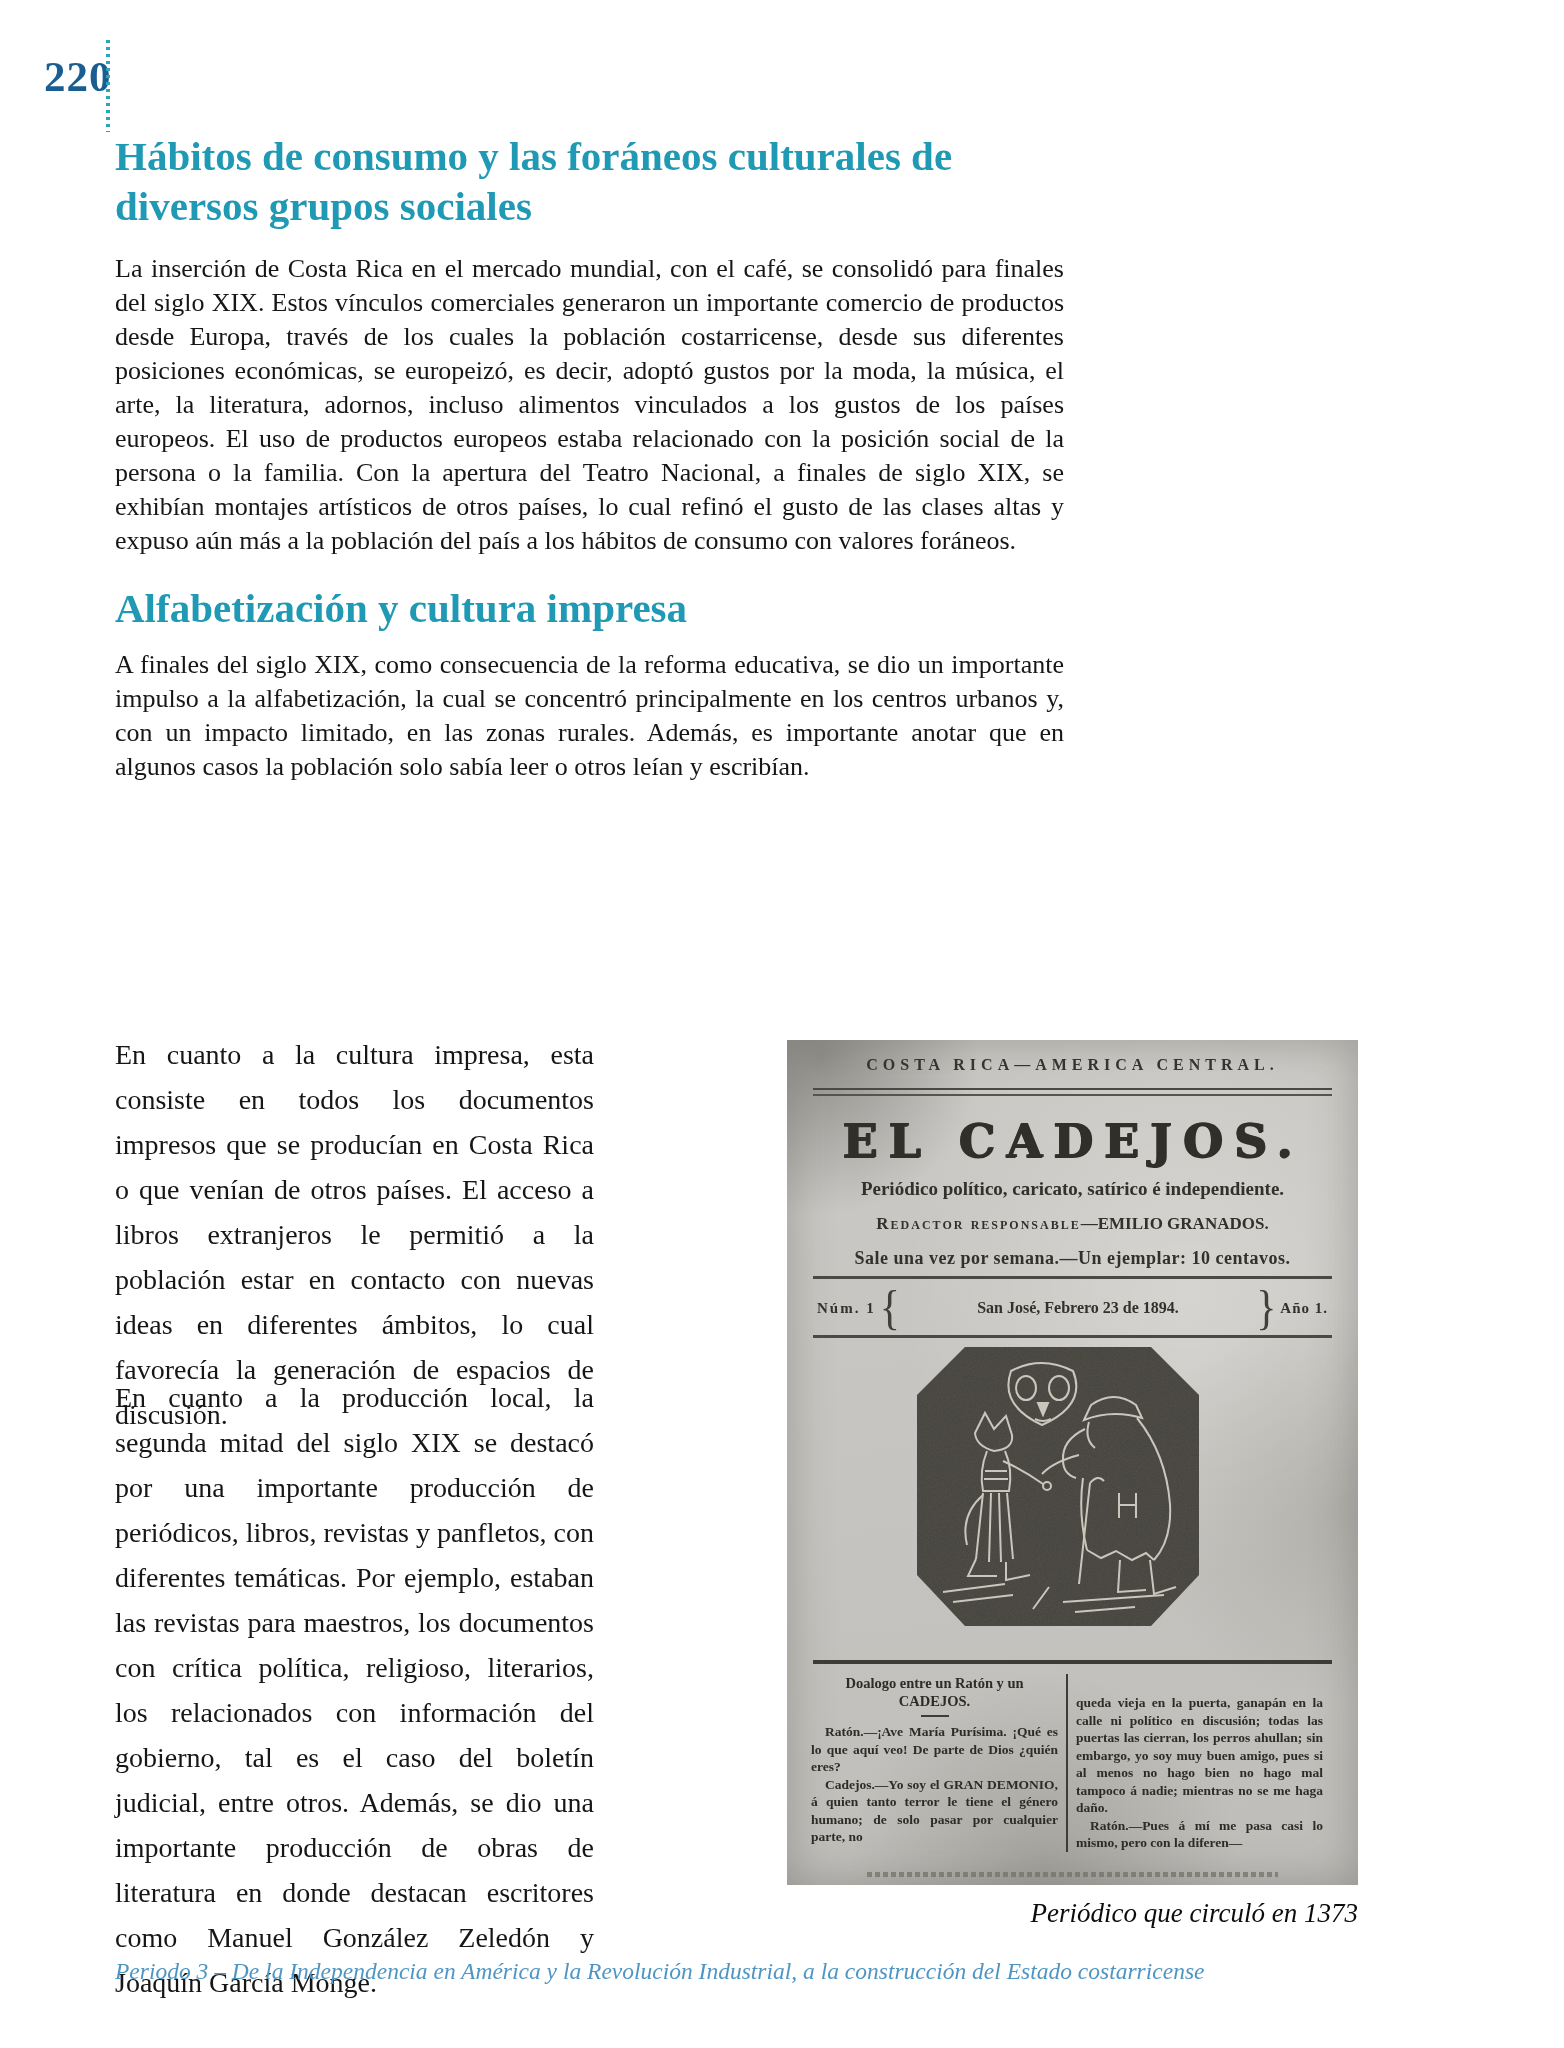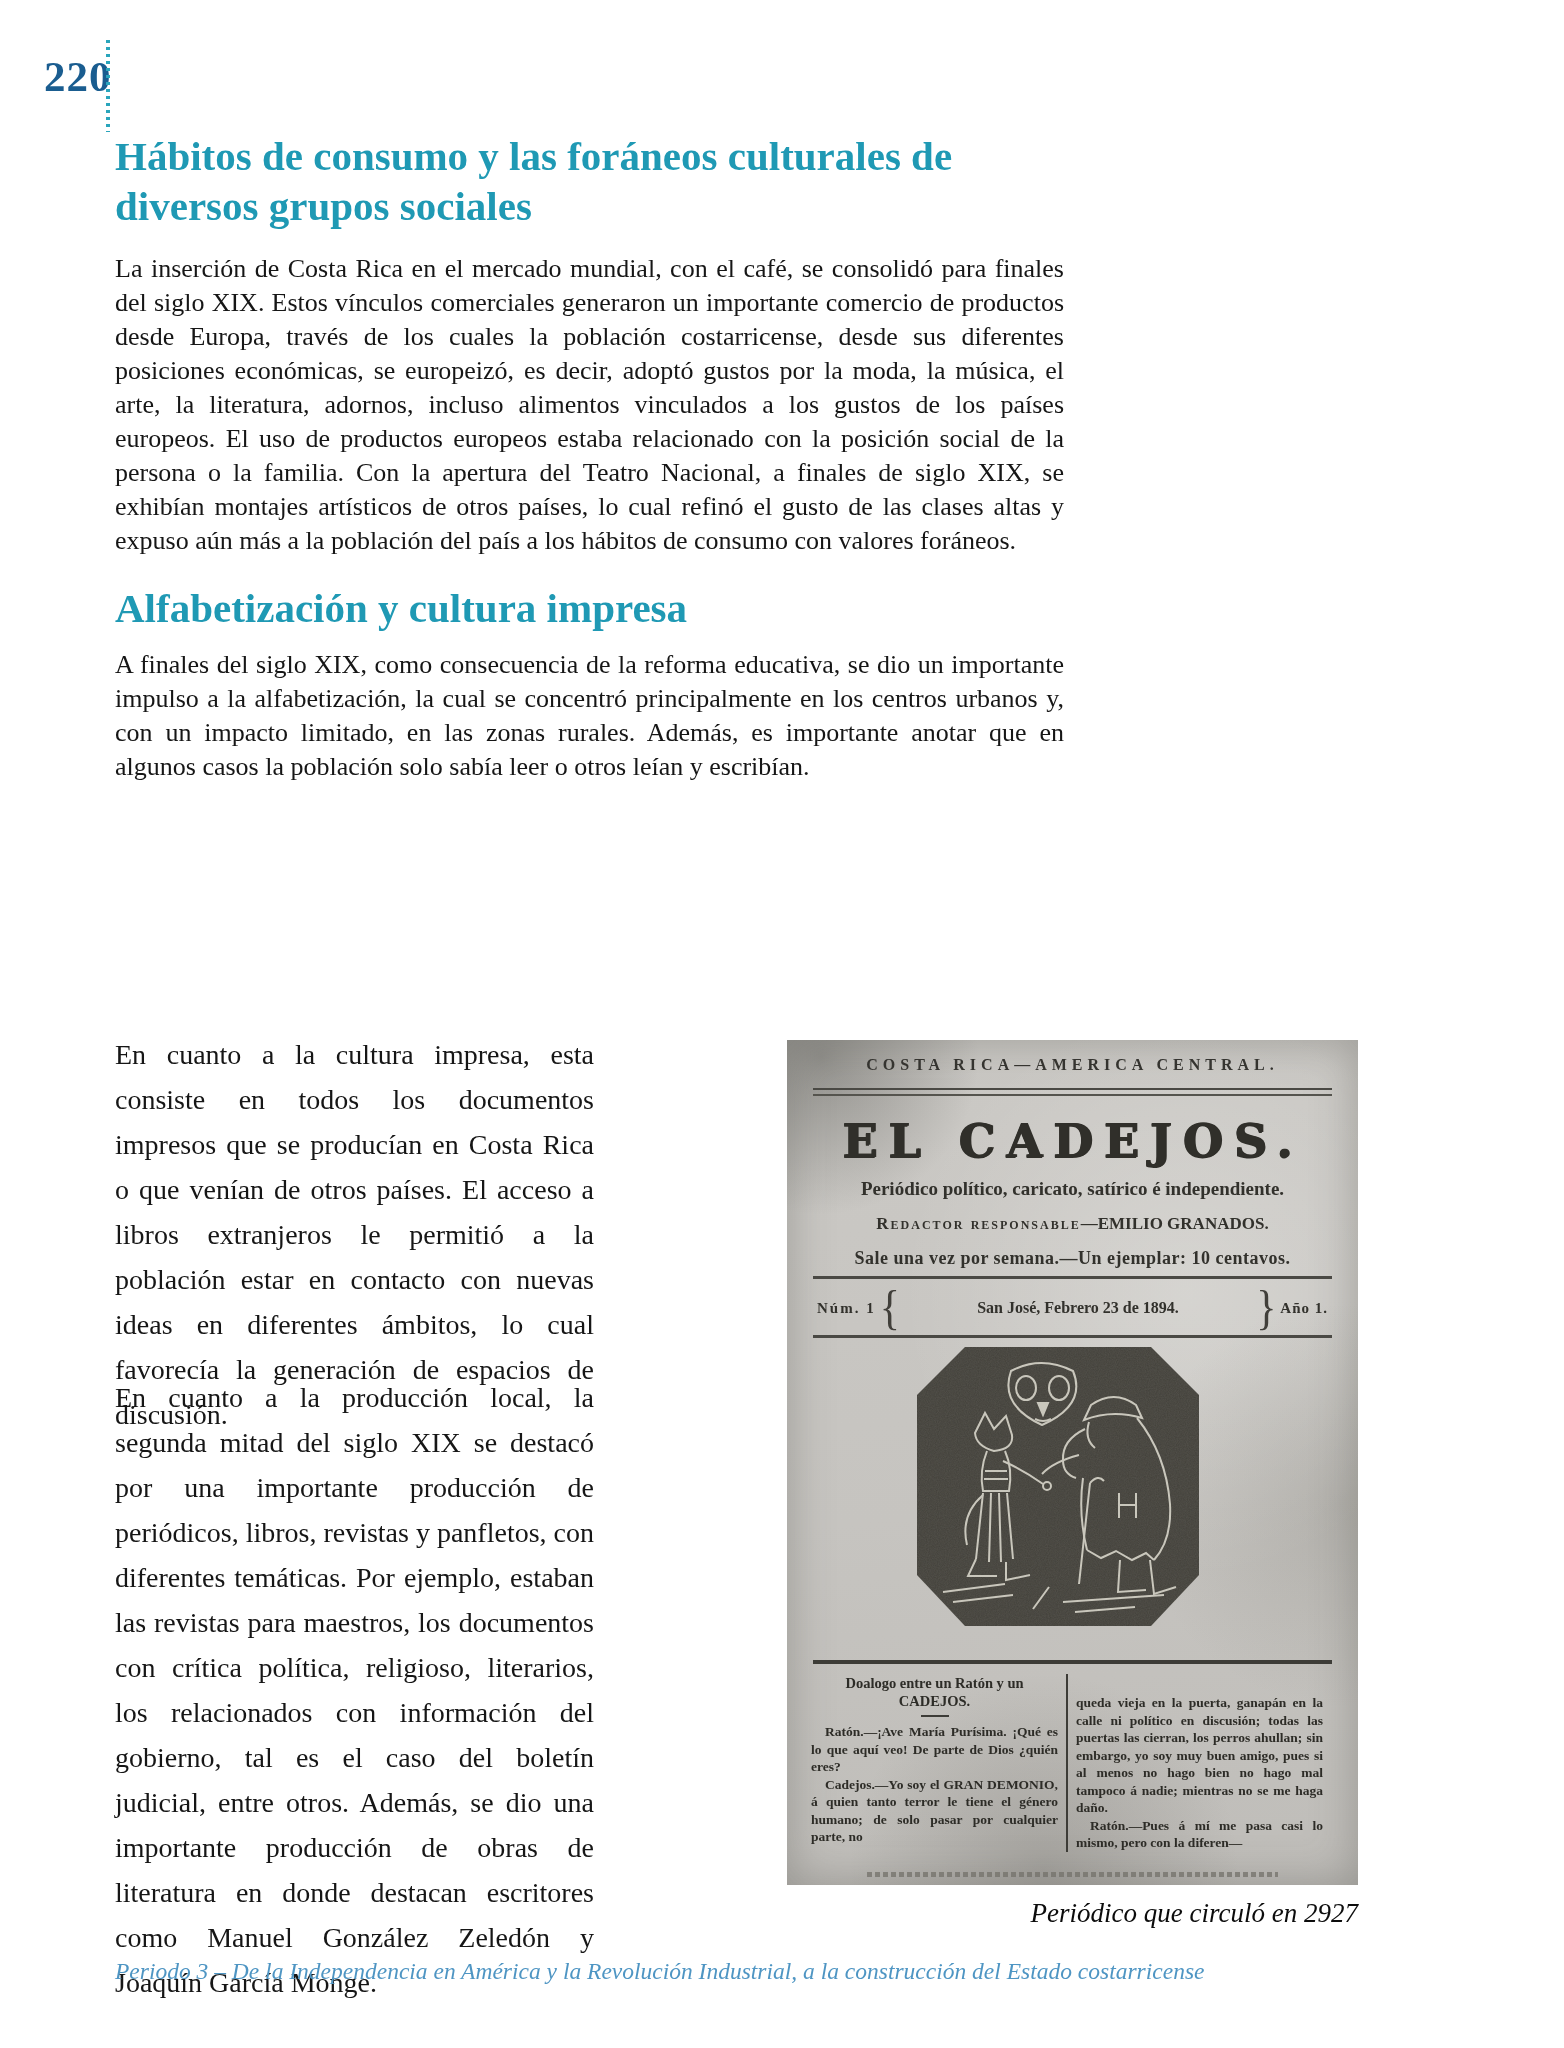--- a/index.html
+++ b/index.html
@@ -161,17 +161,17 @@
       </div>
       <div class="np-divider"></div>
       <div class="np-col">
         <p class="noindent">queda vieja en la puerta, ganapán en la calle ni político en discusión; todas las puertas las cierran, los perros ahullan; sin embargo, yo soy muy buen amigo, pues si al menos no hago bien no hago mal tampoco á nadie; mientras no se me haga daño.</p>
         <p>Ratón.—Pues á mí me pasa casi lo mismo, pero con la diferen—</p>
       </div>
     </div>
     <div class="np-imprint"></div>
   </div>
 
-  <div class="caption">Periódico que circuló en 2927</div>
+  <div class="caption">Periódico que circuló en 1373</div>
 
   <div class="footer">Periodo 3 – De la Independencia en América y la Revolución Industrial, a la construcción del Estado costarricense</div>
 
 </div>
 
 </body></html>

